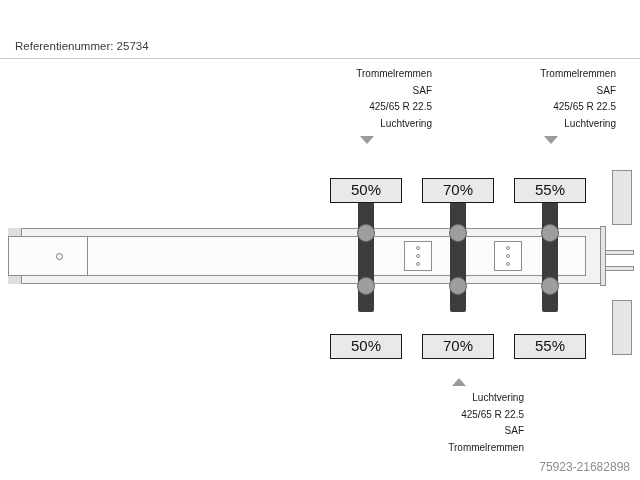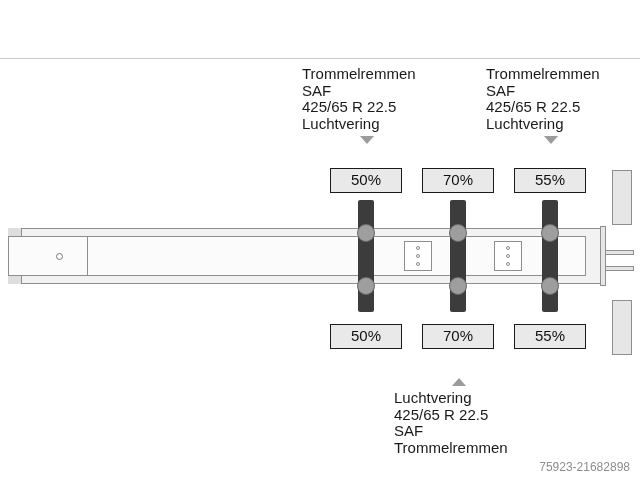--- a/index.html
+++ b/index.html
@@ -48,22 +48,22 @@
     right: 10px;
     bottom: 6px;
     font-size: 12px;
     color: #8d8d8d;
     font-family: "Liberation Sans", sans-serif;
   }
 
   
   .annot {
     position: absolute;
-    text-align: left;
-    font-size: 15px;
+    text-align: right;
+    font-size: 10px;
     line-height: 16.5px;
     color: #1a1a1a;
     white-space: nowrap;
   }
   .annot div { display: block; }
 
   .arrow-down, .arrow-up {
     position: absolute;
     width: 0; height: 0;
     border-left: 7px solid transparent;
@@ -152,20 +152,21 @@
     position: absolute;
     width: 72px;
     height: 25px;
     background: #e9e9e9;
     border: 1.5px solid #1a1a1a;
     box-sizing: border-box;
     text-align: center;
     font-size: 15px;
     line-height: 22px;
     color: #111111;
+    margin-top: 10px;
   }
   .susp-dots {
     position: absolute;
     width: 26px;
     height: 40px;
   }
   .susp-dots span {
     position: absolute;
     left: 11px;
     width: 4px;
@@ -179,20 +180,21 @@
     border: 1px solid #8e8e8e;
     box-sizing: border-box;
     background: #ffffff;
   }
 </style>
 </head>
 <body>
 
 <div id="page">
 
+  <div class="refline">Referentienummer: 25734</div>
   <div class="rule"></div>
 
   <div class="annot" style="left:302px; top:66px; width:130px;">
     <div>Trommelremmen</div>
     <div>SAF</div>
     <div>425/65 R 22.5</div>
     <div>Luchtvering</div>
   </div>
   <div class="arrow-down" style="left:360px; top:136px;"></div>
 

